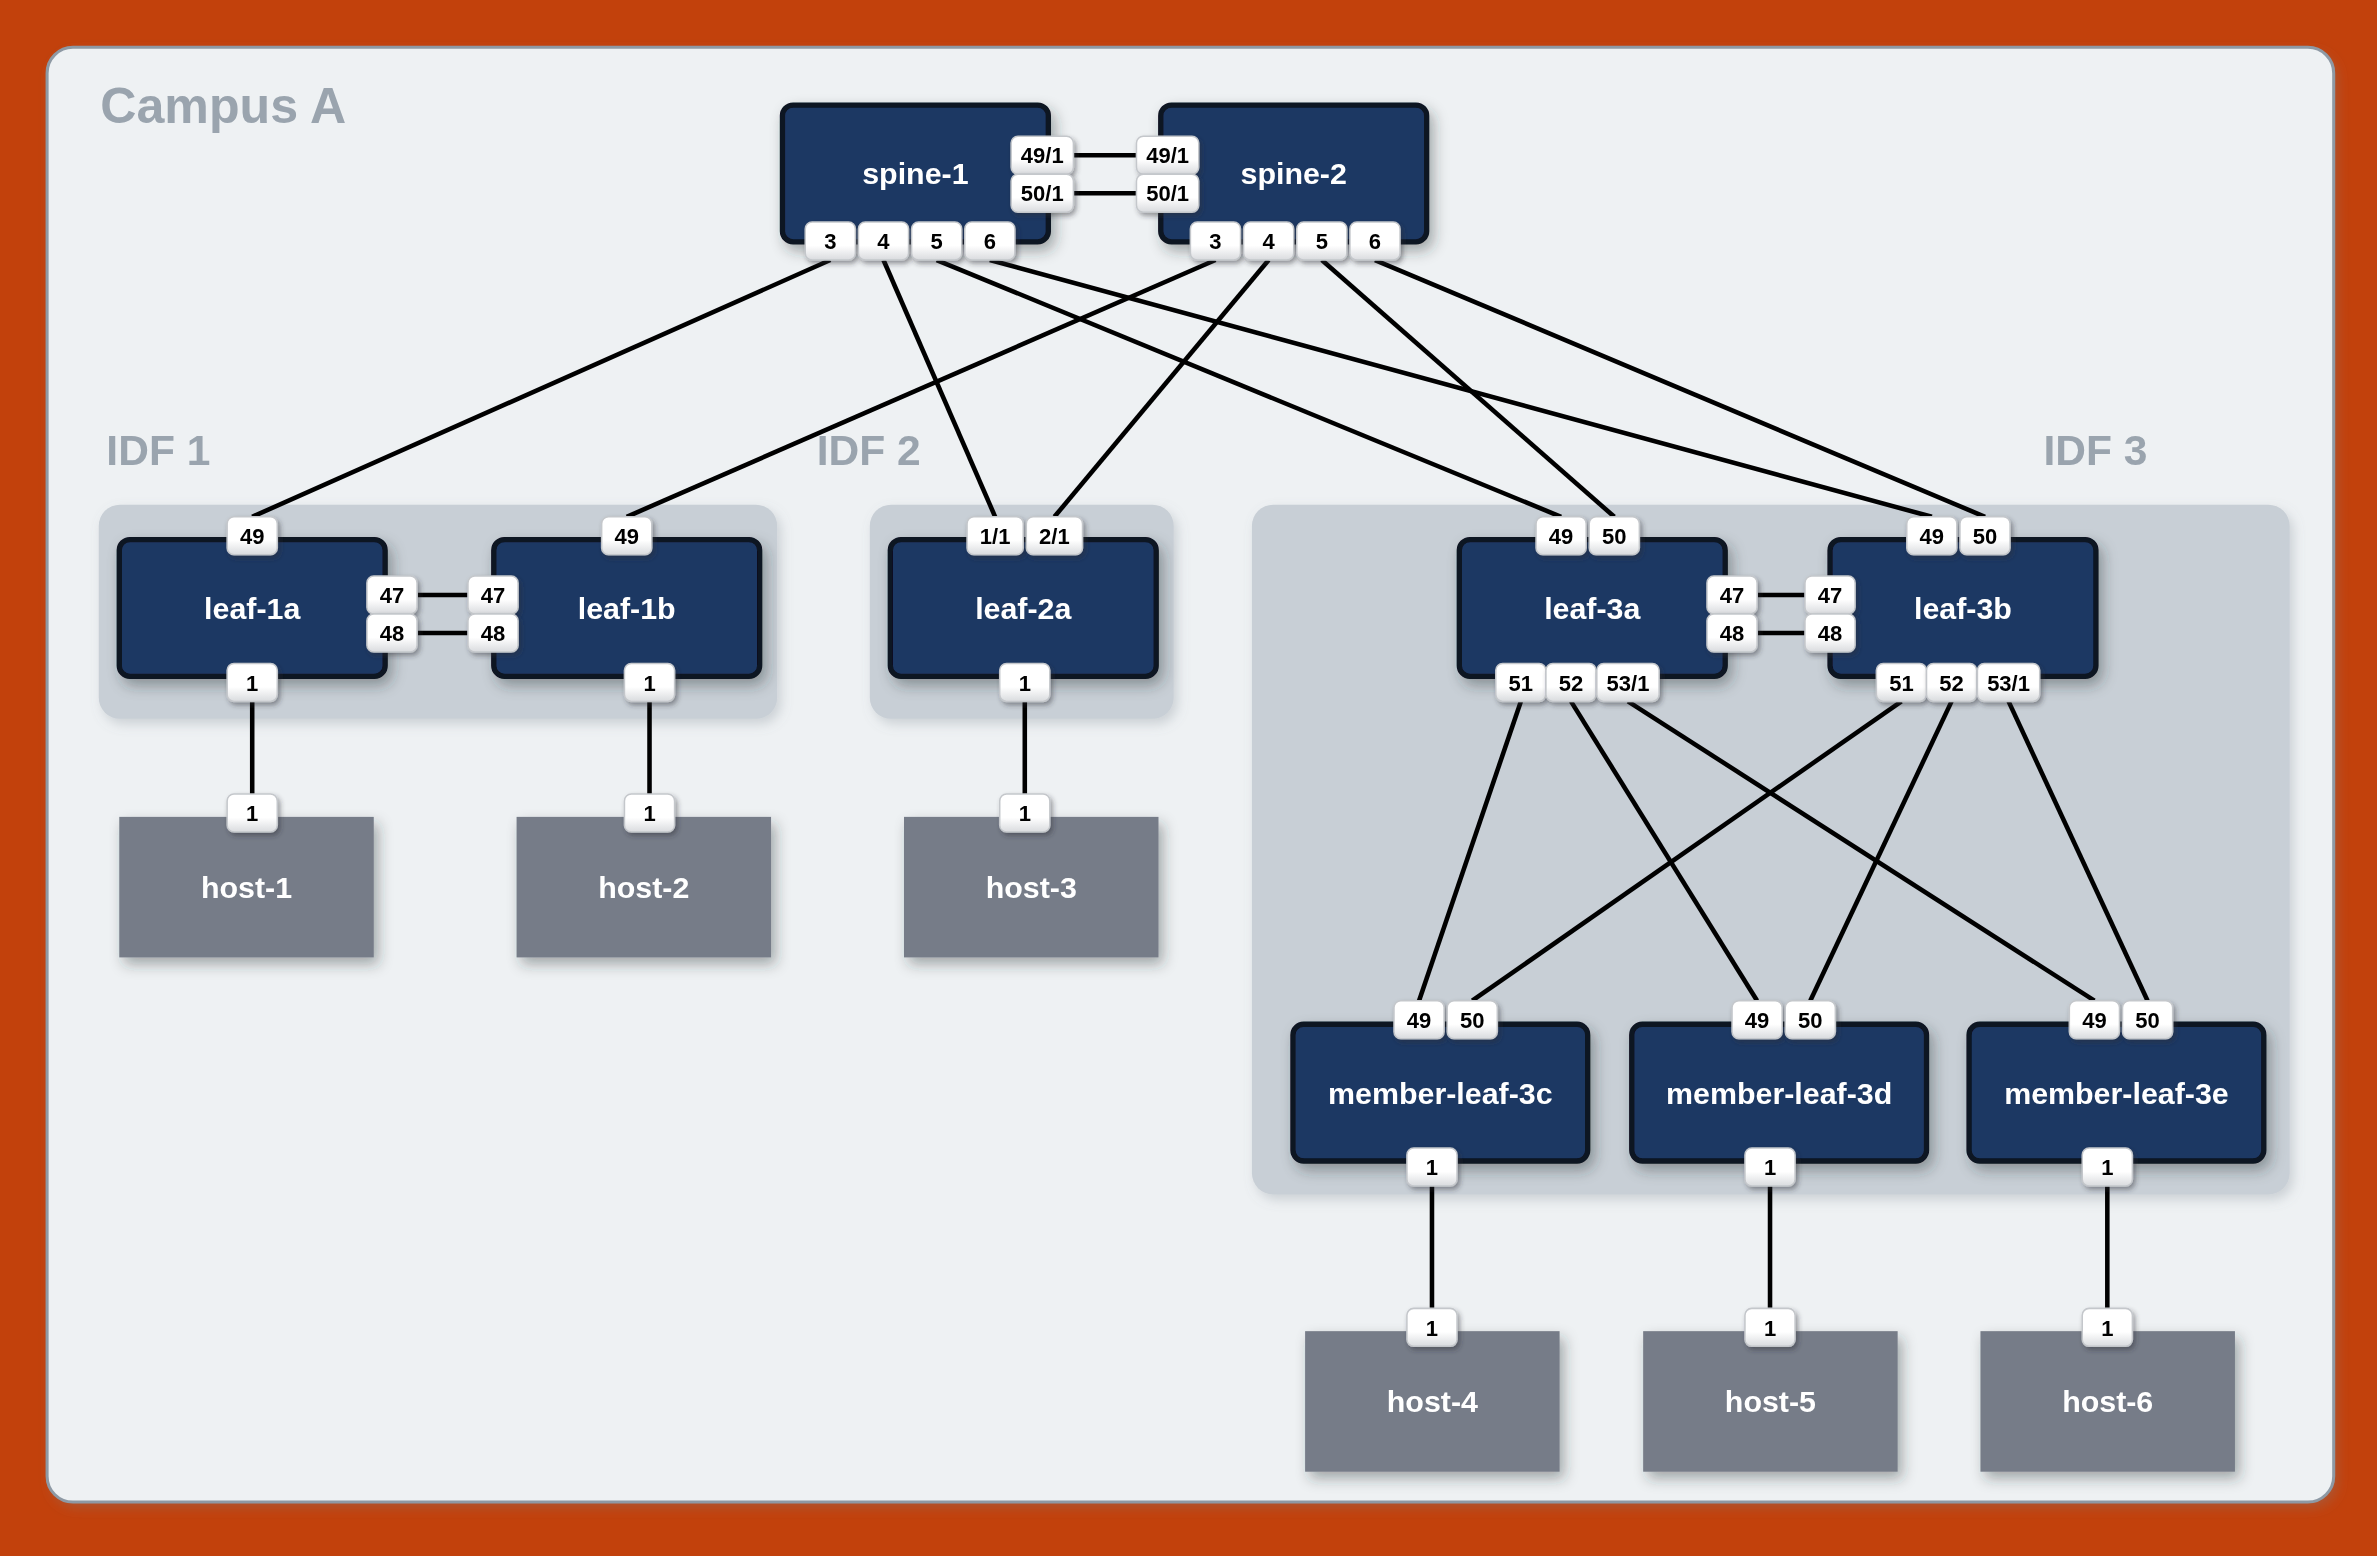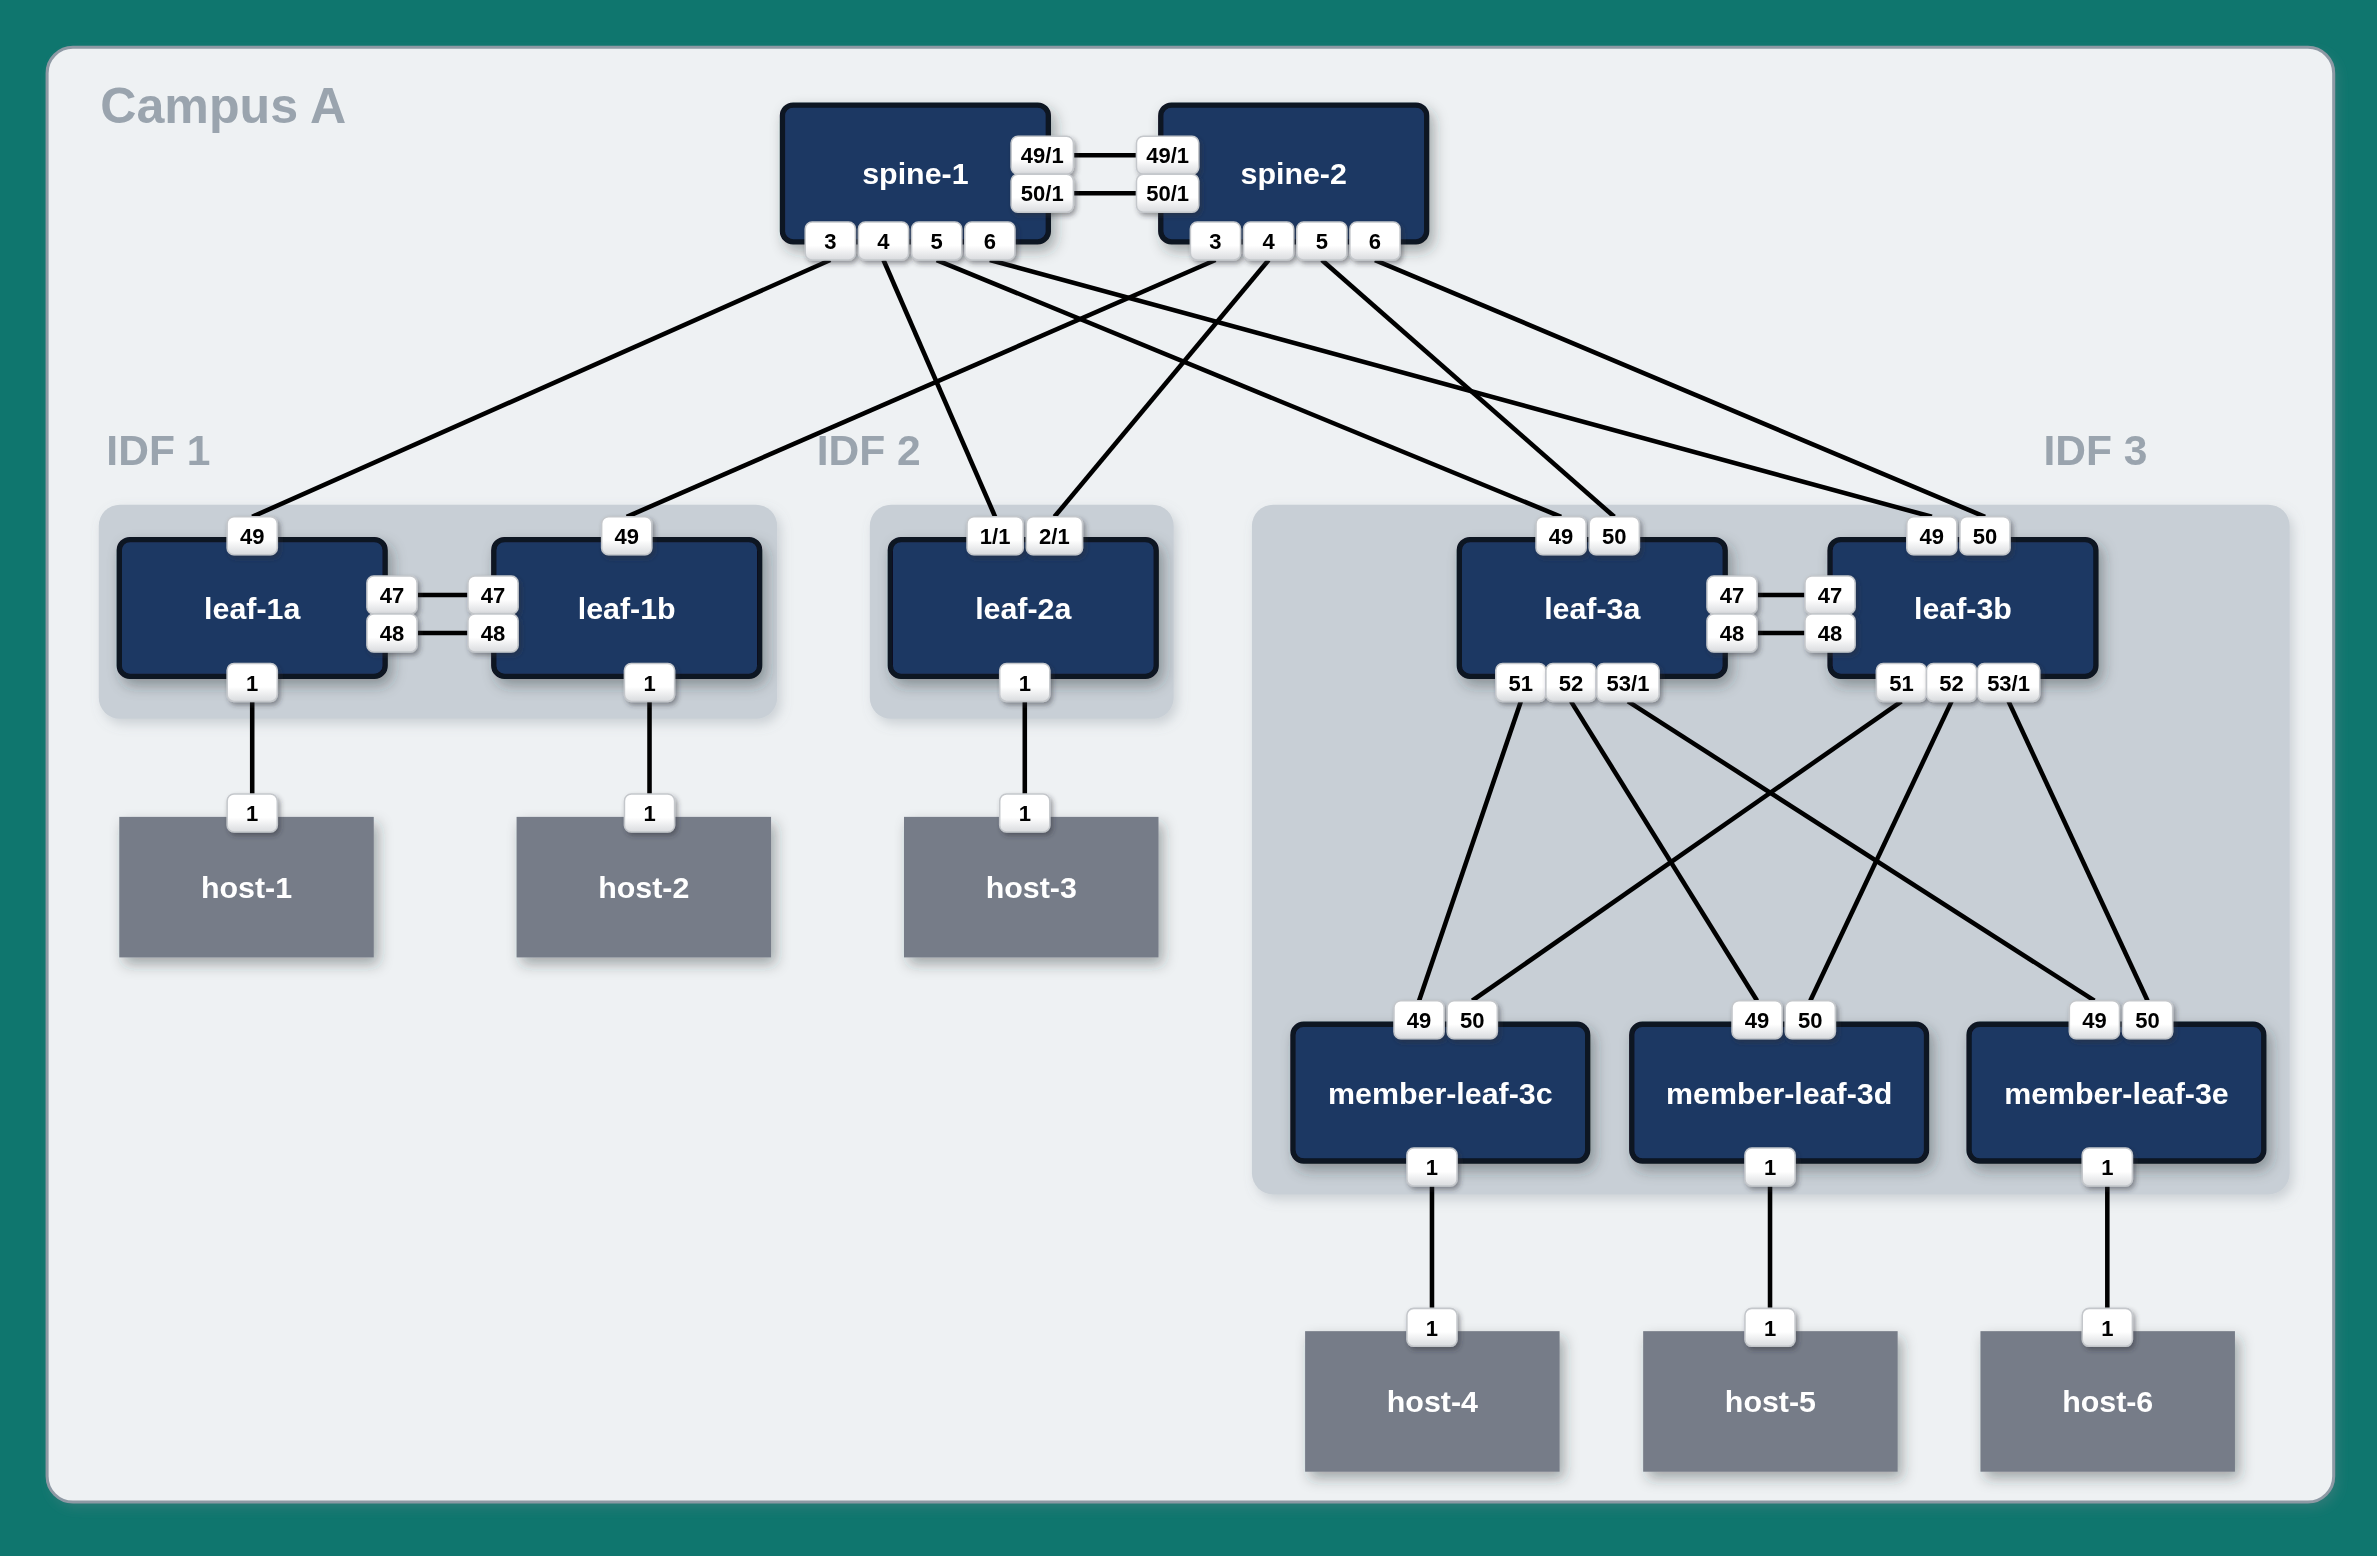--- a/index.html
+++ b/index.html
@@ -8,21 +8,21 @@
     padding: 0;
     background: #ffffff;
   }
   body {
     font-family: "Liberation Sans", sans-serif;
   }
   #stage {
     position: relative;
     width: 2377px;
     height: 1557px;
-    background: #0f766e;
+    background: #c2410c;
     overflow: hidden;
   }
   svg#topology {
     position: absolute;
     left: 0;
     top: 0;
     width: 2377px;
     height: 1557px;
     display: block;
   }

